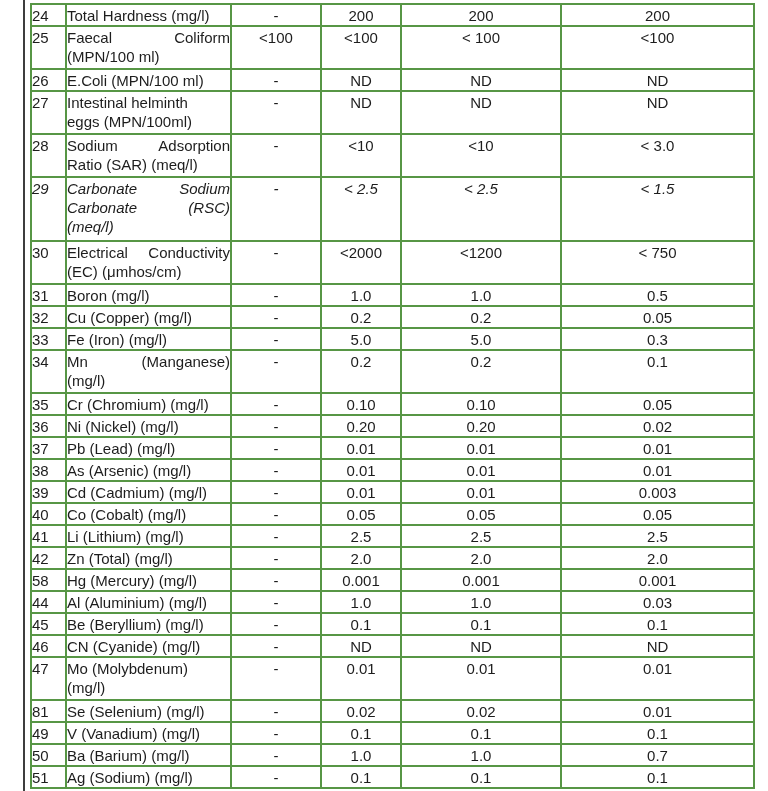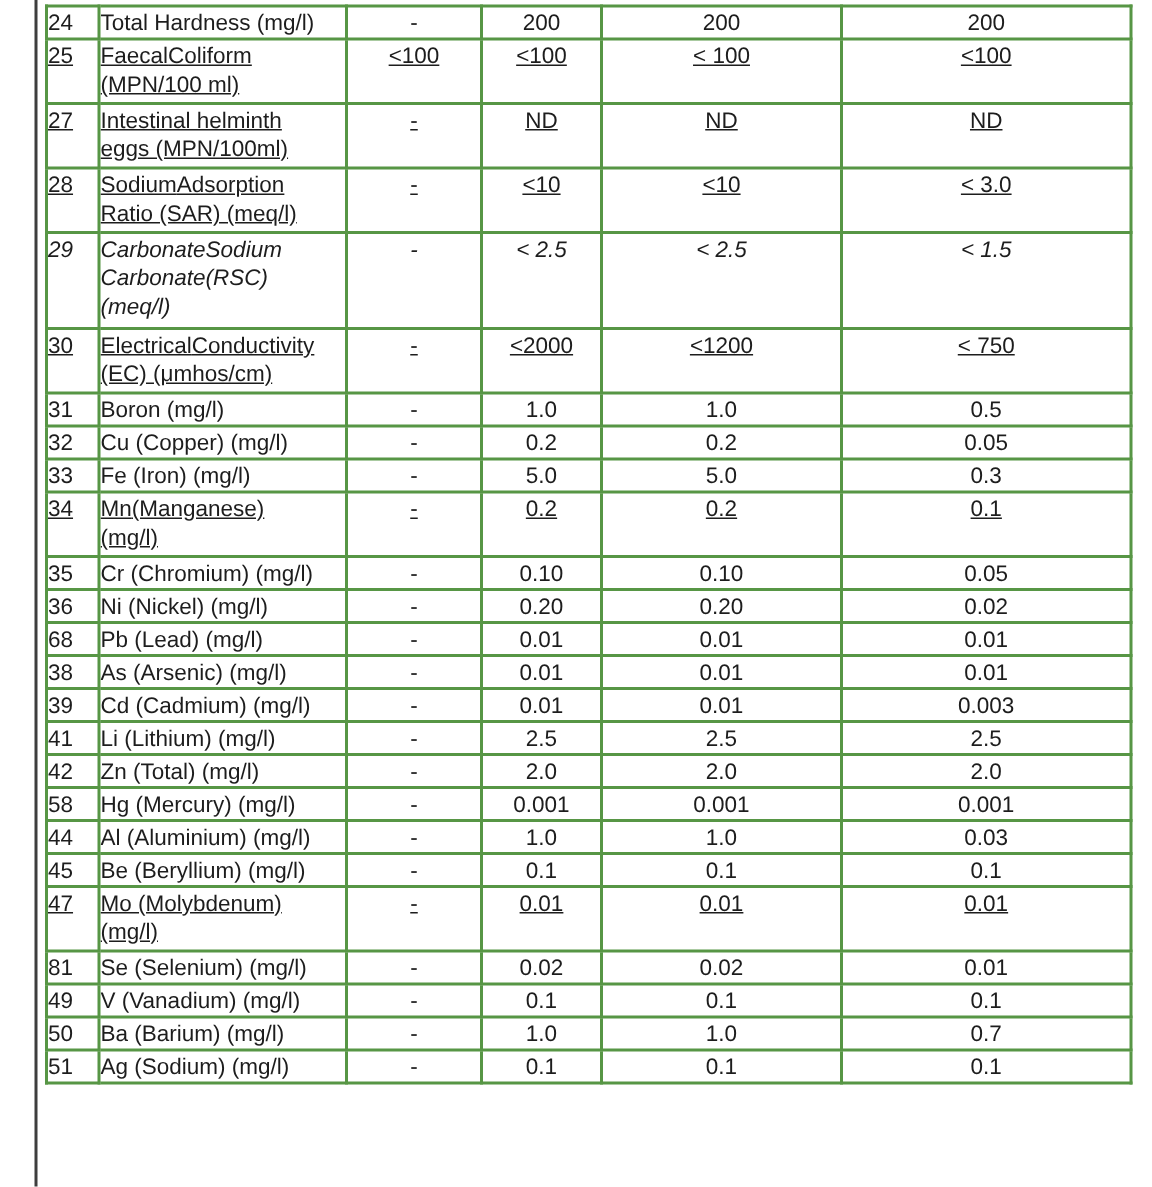--- a/index.html
+++ b/index.html
@@ -36,24 +36,24 @@
     color:var(--ink);
     vertical-align:top;
     padding:1px 0 0 0;
     overflow:hidden;
     white-space:nowrap;
   }
   td.no{padding-left:3px;}
   td.param{padding-left:4px;padding-right:5px;white-space:normal;}
   td.val{text-align:center;}
   tr.r1{height:22px;}
-  tr.r2{height:43px;text-decoration:underline;}
+  tr.r2{height:43px;}
   tr.r3{height:64px;font-style:italic;}
   .pline{display:block;text-align:left;}
-  .pline.spread{display:flex;}
+  .pline.spread{display:flex;justify-content:space-between;}
 </style>
 </head>
 <body>
 
 <div class="page-edge-rule"></div>
 
 <table class="params">
   <colgroup>
     <col style="width:35px">
     <col style="width:165px">
@@ -80,20 +80,30 @@
             <span>Faecal</span>
             <span>Coliform</span>
           </div>
           <div class="pline">(MPN/100 ml)</div>
         </td>
         <td class="val">&lt;100</td>
         <td class="val">&lt;100</td>
         <td class="val">&lt; 100</td>
         <td class="val">&lt;100</td>
       </tr>
+      <tr class="r1">
+        <td class="no">26</td>
+        <td class="param">
+          <div class="pline">E.Coli (MPN/100 ml)</div>
+        </td>
+        <td class="val">-</td>
+        <td class="val">ND</td>
+        <td class="val">ND</td>
+        <td class="val">ND</td>
+      </tr>
       <tr class="r2">
         <td class="no">27</td>
         <td class="param">
           <div class="pline">Intestinal helminth</div>
           <div class="pline">eggs (MPN/100ml)</div>
         </td>
         <td class="val">-</td>
         <td class="val">ND</td>
         <td class="val">ND</td>
         <td class="val">ND</td>
@@ -202,21 +212,21 @@
         <td class="no">36</td>
         <td class="param">
           <div class="pline">Ni (Nickel) (mg/l)</div>
         </td>
         <td class="val">-</td>
         <td class="val">0.20</td>
         <td class="val">0.20</td>
         <td class="val">0.02</td>
       </tr>
       <tr class="r1">
-        <td class="no">68</td>
+        <td class="no">37</td>
         <td class="param">
           <div class="pline">Pb (Lead) (mg/l)</div>
         </td>
         <td class="val">-</td>
         <td class="val">0.01</td>
         <td class="val">0.01</td>
         <td class="val">0.01</td>
       </tr>
       <tr class="r1">
         <td class="no">38</td>
@@ -230,20 +240,30 @@
       </tr>
       <tr class="r1">
         <td class="no">39</td>
         <td class="param">
           <div class="pline">Cd (Cadmium) (mg/l)</div>
         </td>
         <td class="val">-</td>
         <td class="val">0.01</td>
         <td class="val">0.01</td>
         <td class="val">0.003</td>
+      </tr>
+      <tr class="r1">
+        <td class="no">40</td>
+        <td class="param">
+          <div class="pline">Co (Cobalt) (mg/l)</div>
+        </td>
+        <td class="val">-</td>
+        <td class="val">0.05</td>
+        <td class="val">0.05</td>
+        <td class="val">0.05</td>
       </tr>
       <tr class="r1">
         <td class="no">41</td>
         <td class="param">
           <div class="pline">Li (Lithium) (mg/l)</div>
         </td>
         <td class="val">-</td>
         <td class="val">2.5</td>
         <td class="val">2.5</td>
         <td class="val">2.5</td>
@@ -280,20 +300,30 @@
       </tr>
       <tr class="r1">
         <td class="no">45</td>
         <td class="param">
           <div class="pline">Be (Beryllium) (mg/l)</div>
         </td>
         <td class="val">-</td>
         <td class="val">0.1</td>
         <td class="val">0.1</td>
         <td class="val">0.1</td>
+      </tr>
+      <tr class="r1">
+        <td class="no">46</td>
+        <td class="param">
+          <div class="pline">CN (Cyanide) (mg/l)</div>
+        </td>
+        <td class="val">-</td>
+        <td class="val">ND</td>
+        <td class="val">ND</td>
+        <td class="val">ND</td>
       </tr>
       <tr class="r2">
         <td class="no">47</td>
         <td class="param">
           <div class="pline">Mo (Molybdenum)</div>
           <div class="pline">(mg/l)</div>
         </td>
         <td class="val">-</td>
         <td class="val">0.01</td>
         <td class="val">0.01</td>

